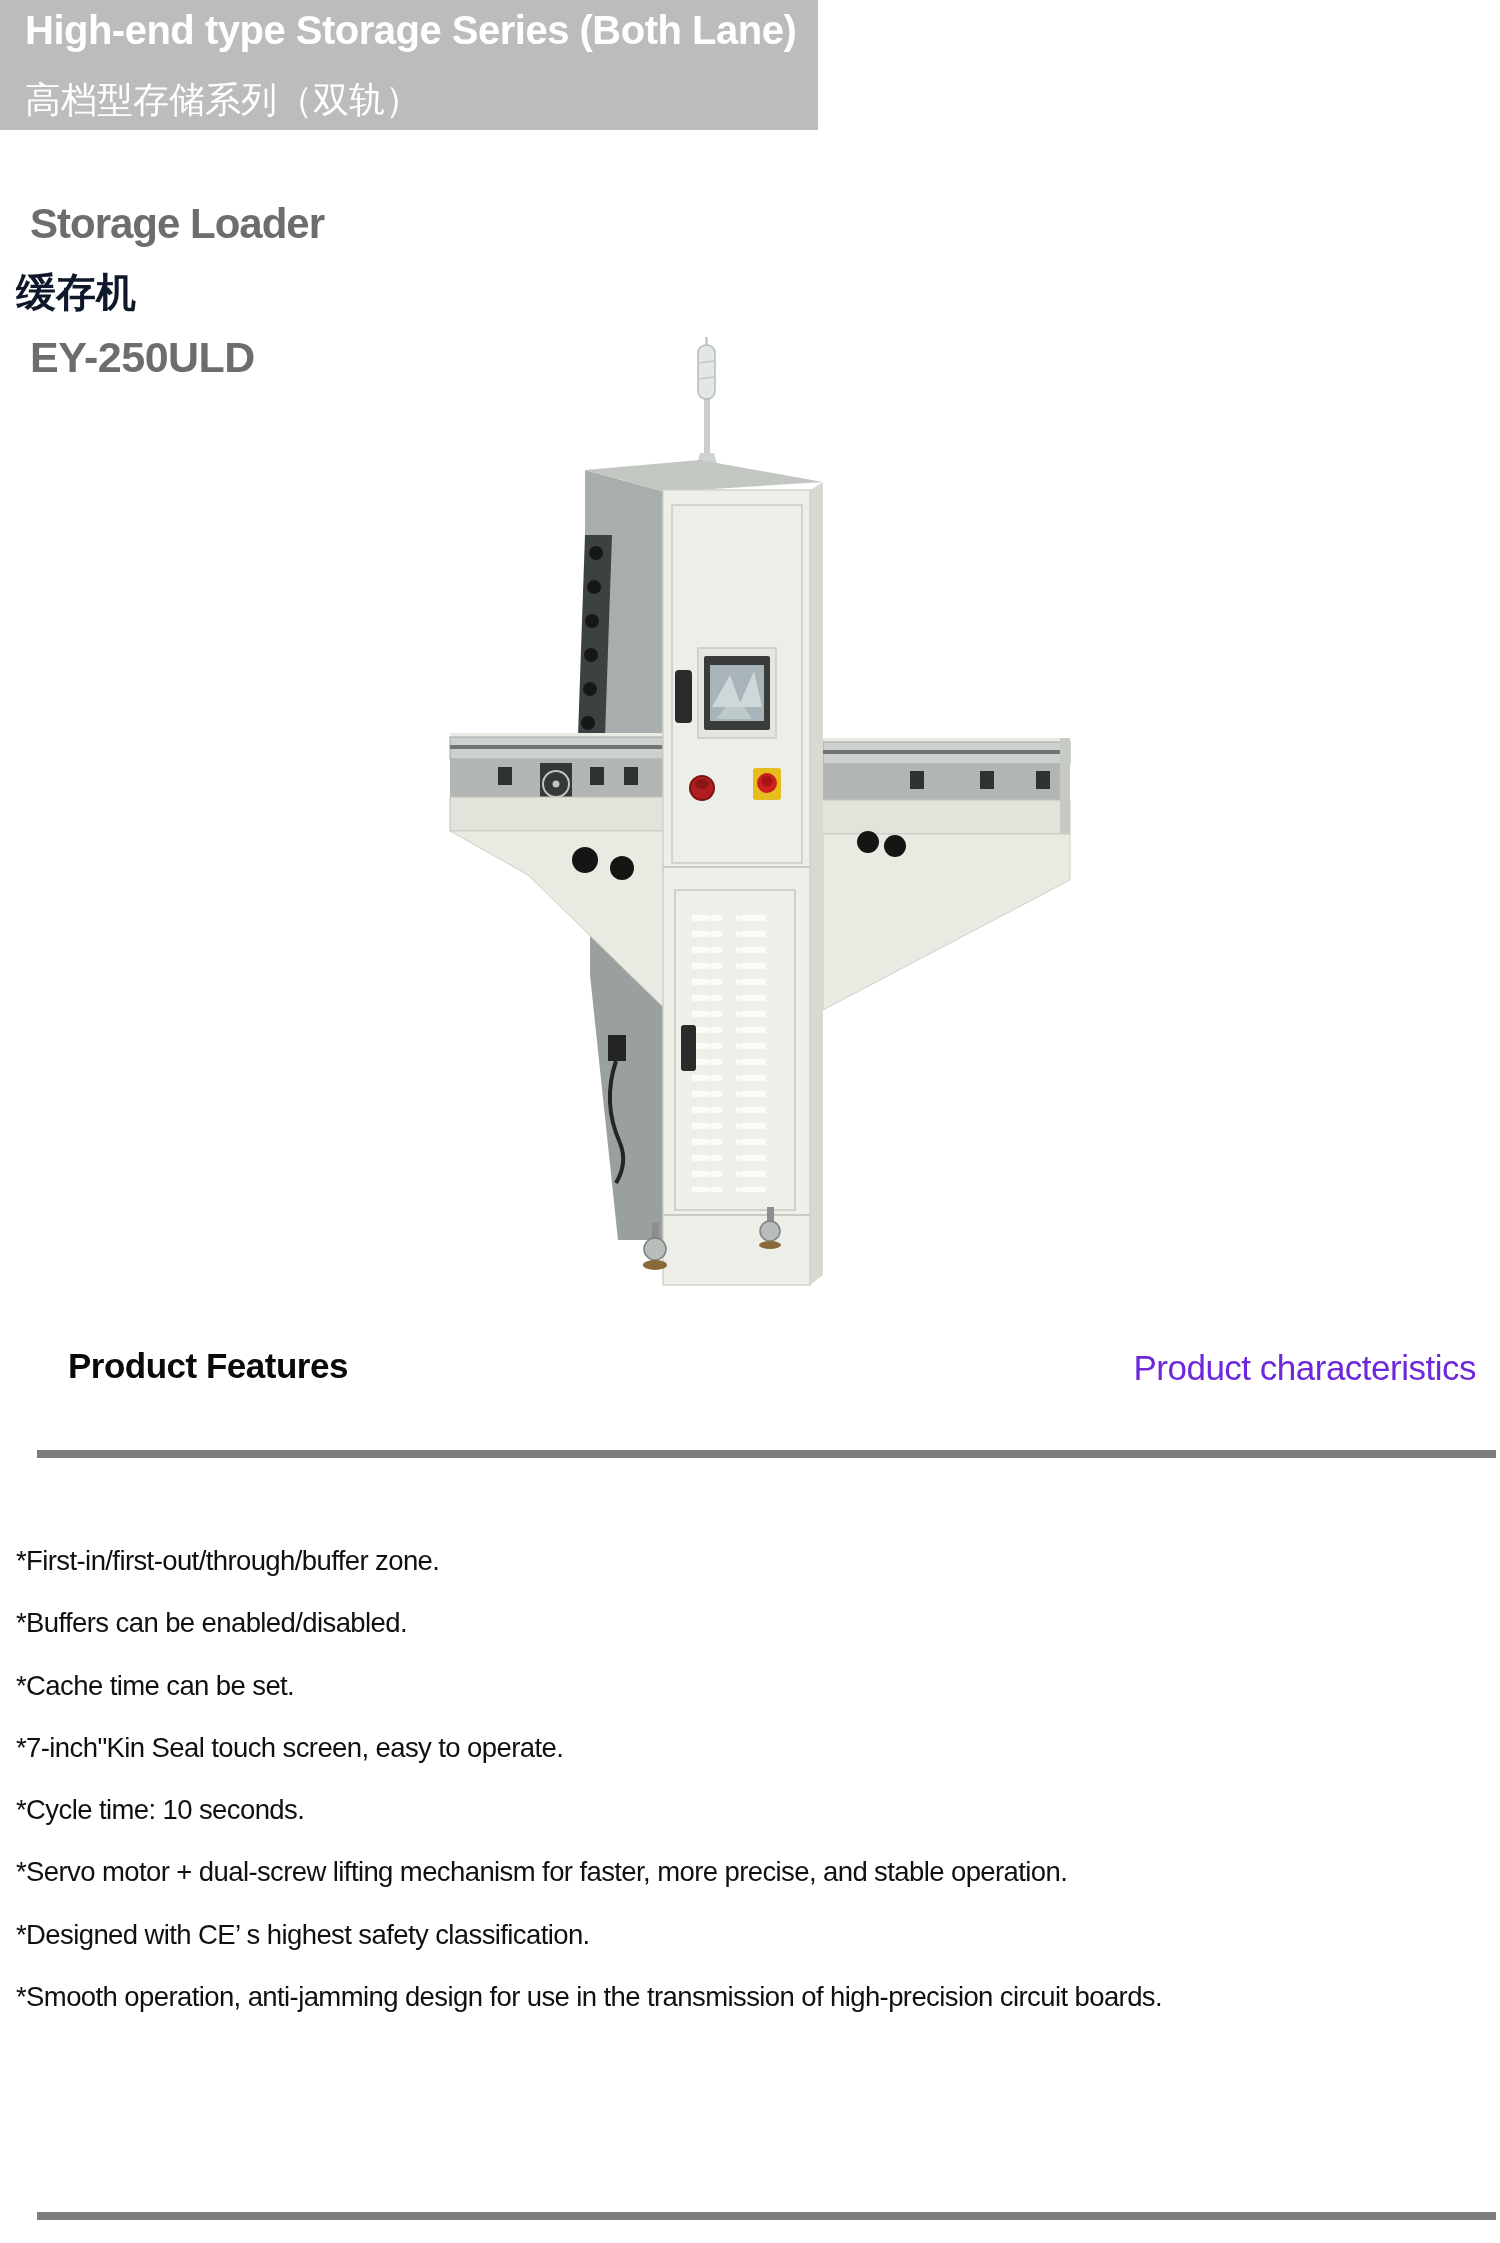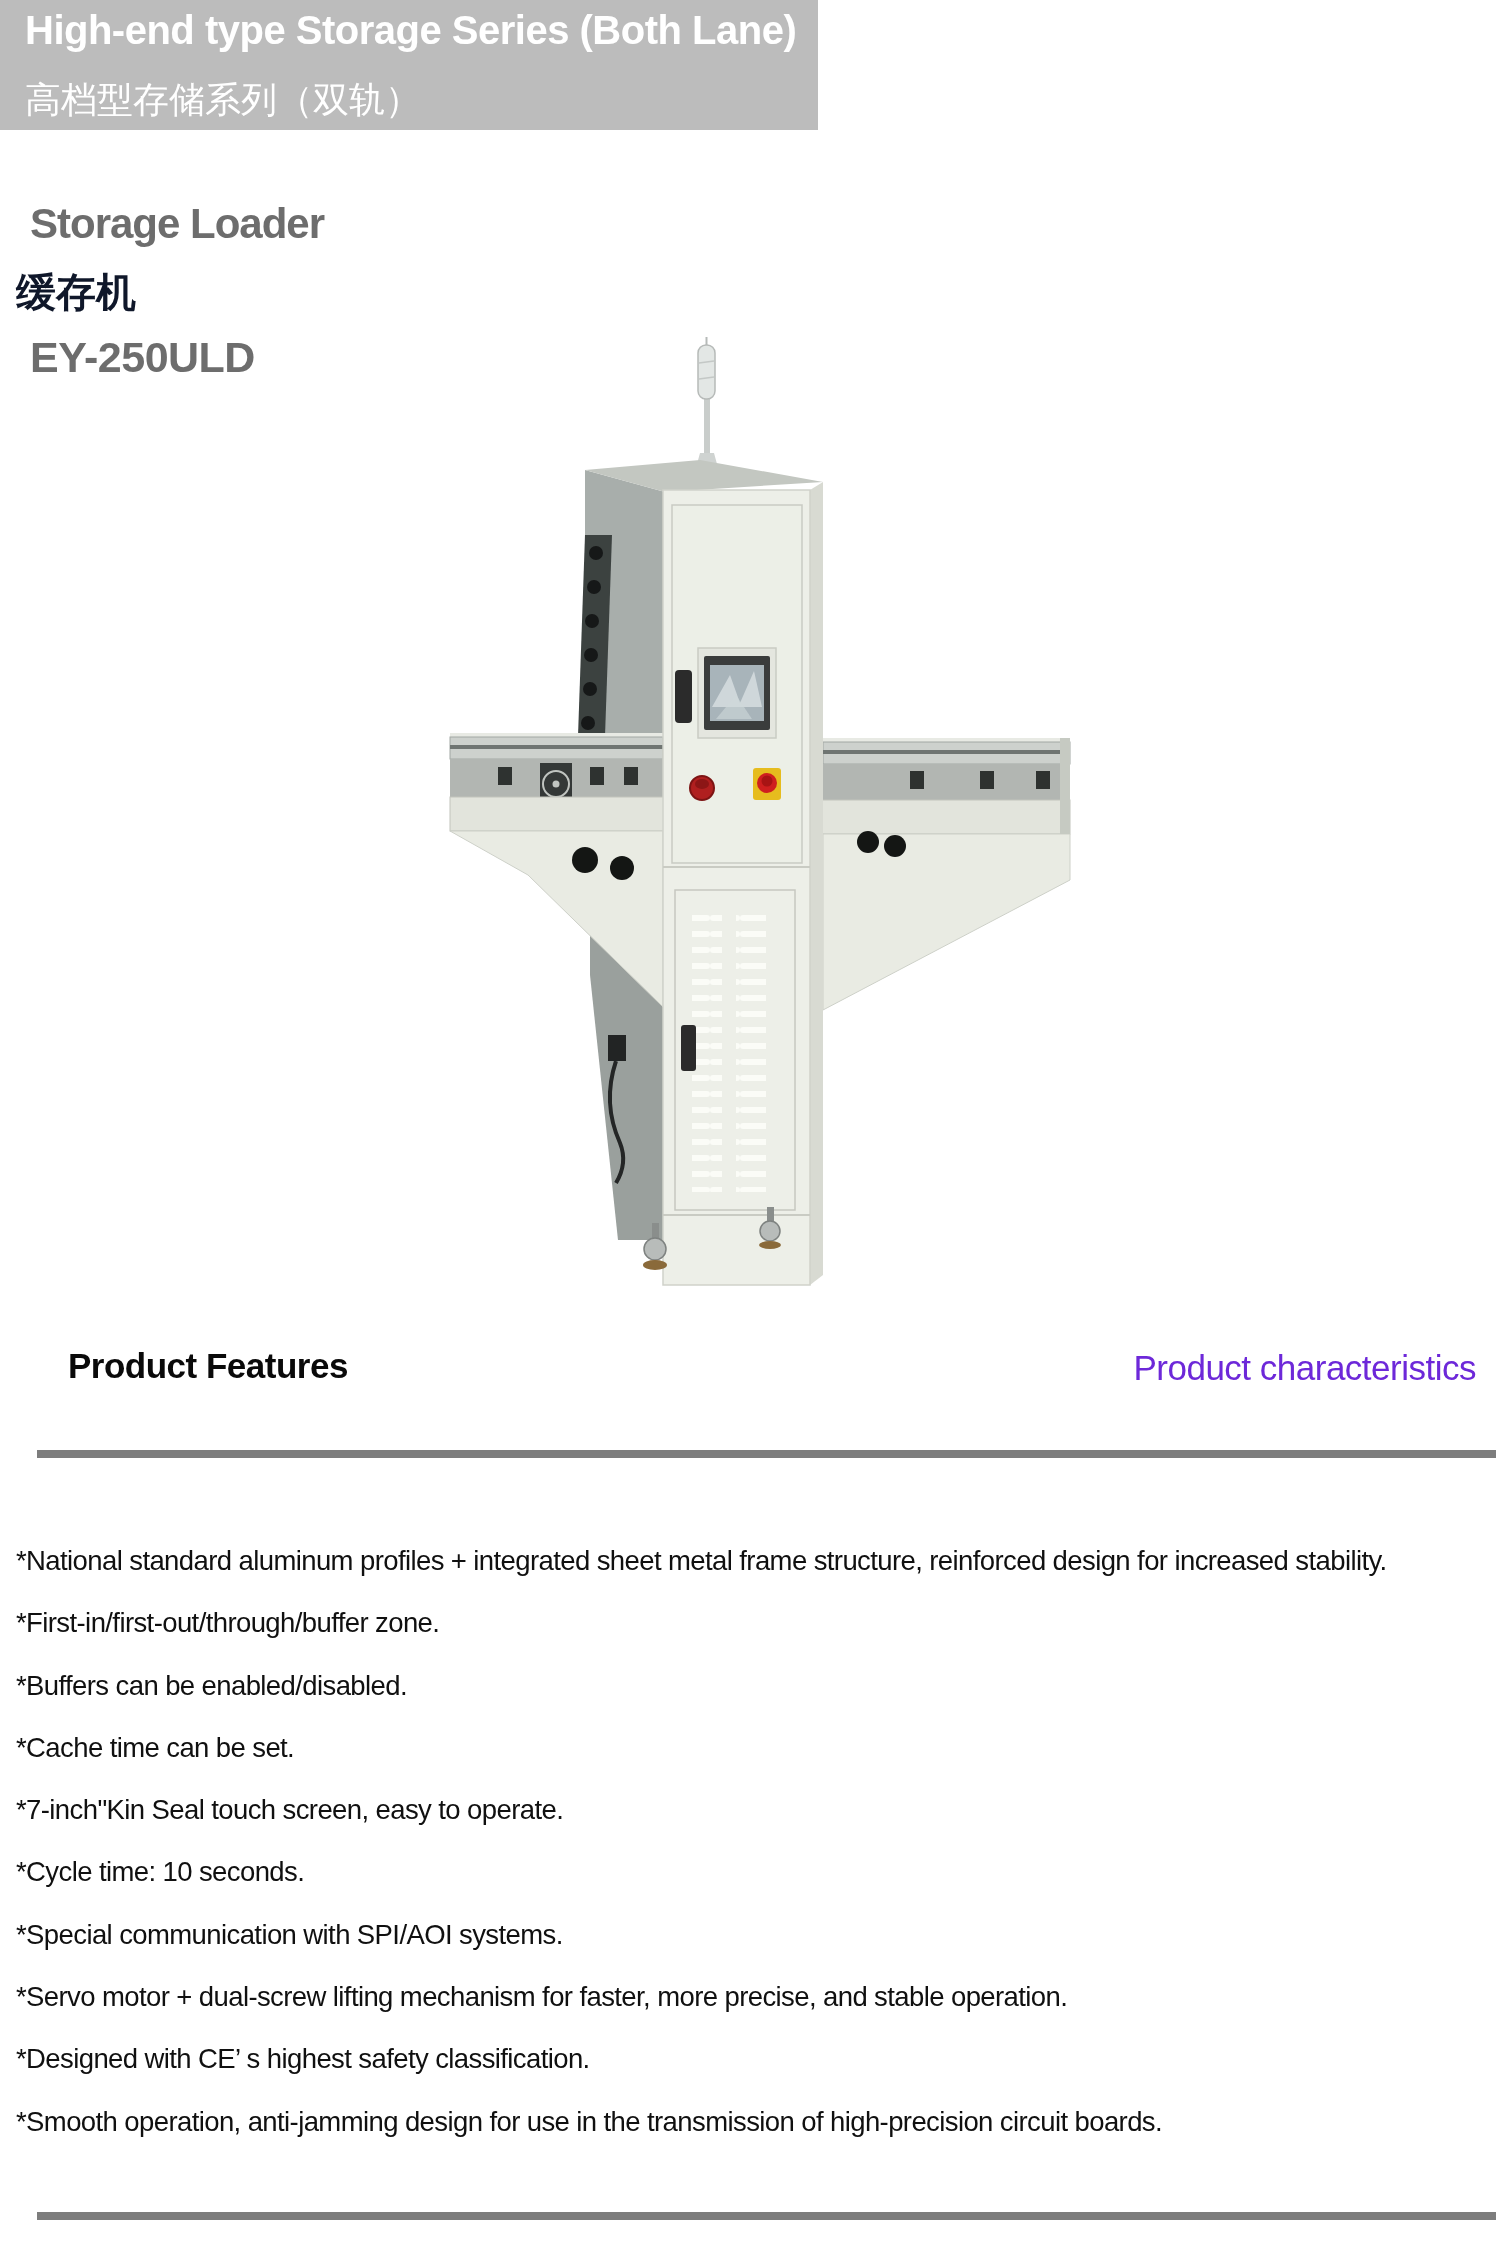--- a/index.html
+++ b/index.html
@@ -199,27 +199,25 @@
       <ellipse cx="330" cy="910" rx="11" ry="4" fill="#8a6a3a"></ellipse>
     </g>
   </svg>
 
   <div class="features-heading">Product Features</div>
   <div class="characteristics-heading">Product characteristics</div>
 
   <div class="divider divider-top"></div>
 
   <ul class="feature-list">
-    <li>*National standard aluminum profiles + integrated sheet metal frame structure, reinforced design for increased stability.</li>
     <li>*First-in/first-out/through/buffer zone.</li>
     <li>*Buffers can be enabled/disabled.</li>
     <li>*Cache time can be set.</li>
     <li>*7-inch"Kin Seal touch screen, easy to operate.</li>
     <li>*Cycle time: 10 seconds.</li>
-    <li>*Special communication with SPI/AOI systems.</li>
     <li>*Servo motor + dual-screw lifting mechanism for faster, more precise, and stable operation.</li>
     <li>*Designed with CE’ s highest safety classification.</li>
     <li>*Smooth operation, anti-jamming design for use in the transmission of high-precision circuit boards.</li>
   </ul>
 
   <div class="divider divider-bottom"></div>
 
 </div>
 
 </body></html>

